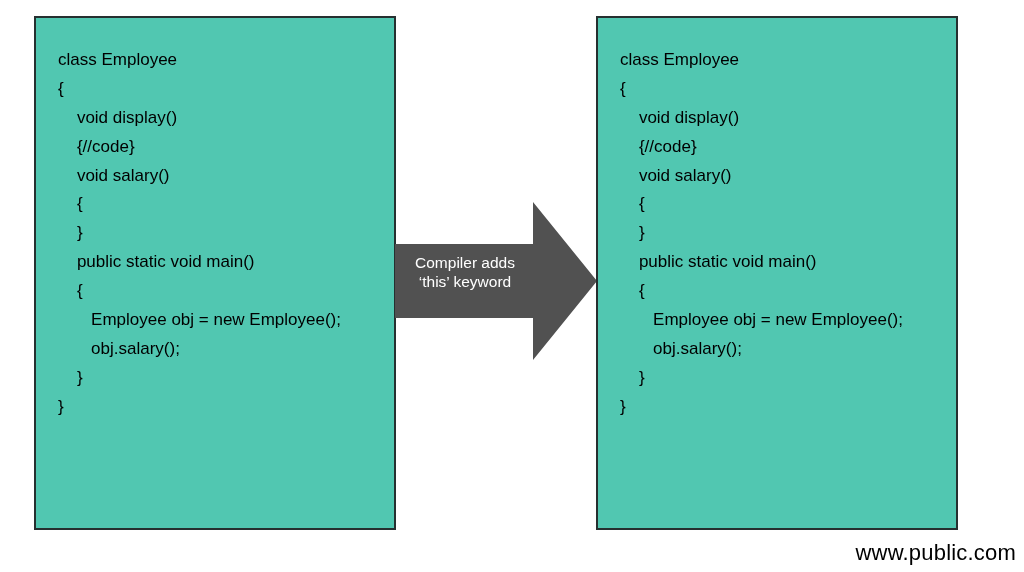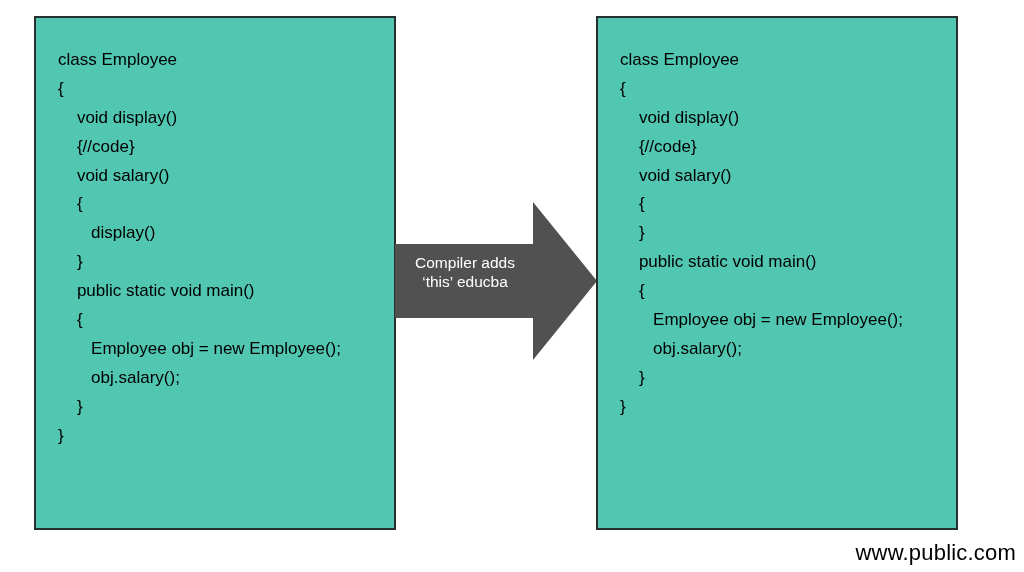--- a/index.html
+++ b/index.html
@@ -77,37 +77,36 @@
 
 <div class="canvas">
 
   <div id="box-left" class="code-box">
     <div class="line">class Employee</div>
     <div class="line">{</div>
     <div class="line">    void display()</div>
     <div class="line">    {//code}</div>
     <div class="line">    void salary()</div>
     <div class="line">    {</div>
-    <div class="line">       display()</div>
     <div class="line">    }</div>
     <div class="line">    public static void main()</div>
     <div class="line">    {</div>
     <div class="line">       Employee obj = new Employee();</div>
     <div class="line">       obj.salary();</div>
     <div class="line">    }</div>
     <div class="line">}</div>
   </div>
 
   <div id="arrow-wrap">
     <svg width="202" height="158" viewBox="0 0 202 158">
       <polygon points="0,42 138,42 138,0 202,79 138,158 138,116 0,116" fill="#515151"></polygon>
     </svg>
     <div class="arrow-label">
       <span>Compiler adds</span><br>
-      <span>‘this’ educba</span>
+      <span>‘this’ keyword</span>
     </div>
   </div>
 
   <div id="box-right" class="code-box">
     <div class="line">class Employee</div>
     <div class="line">{</div>
     <div class="line">    void display()</div>
     <div class="line">    {//code}</div>
     <div class="line">    void salary()</div>
     <div class="line">    {</div>

